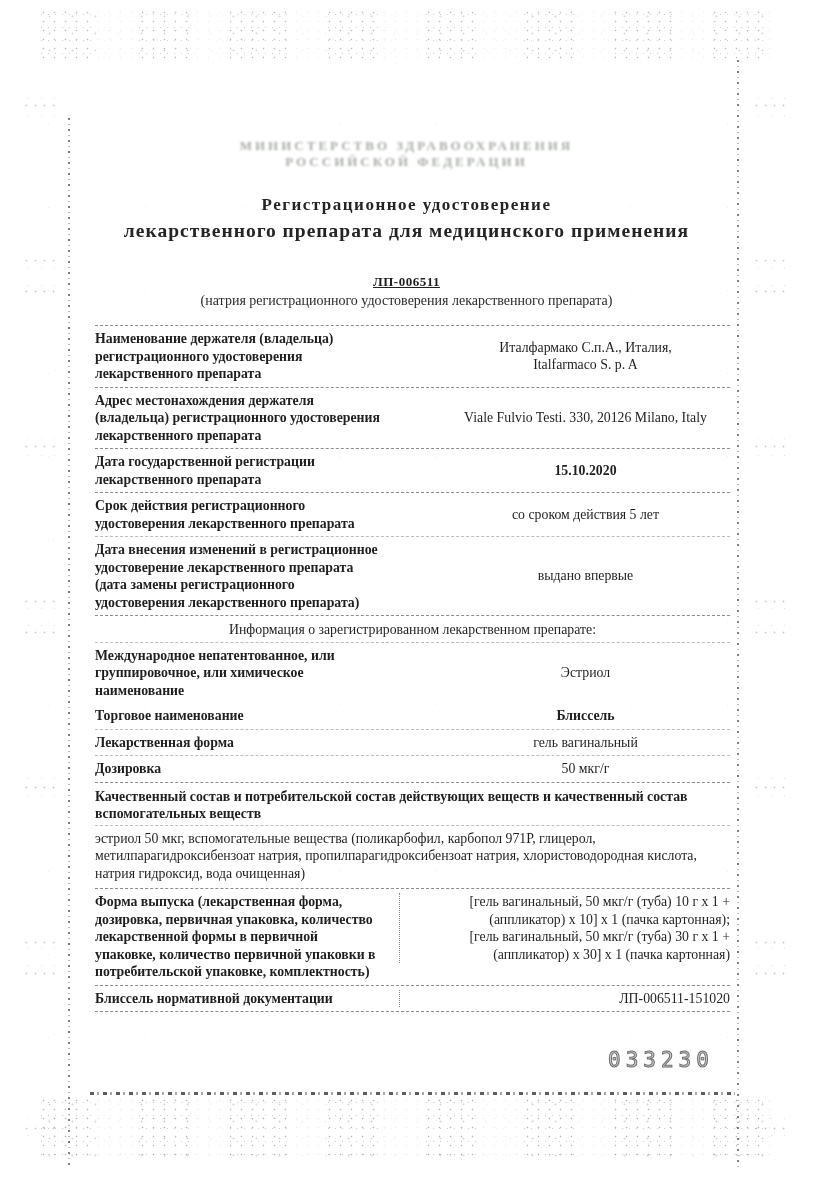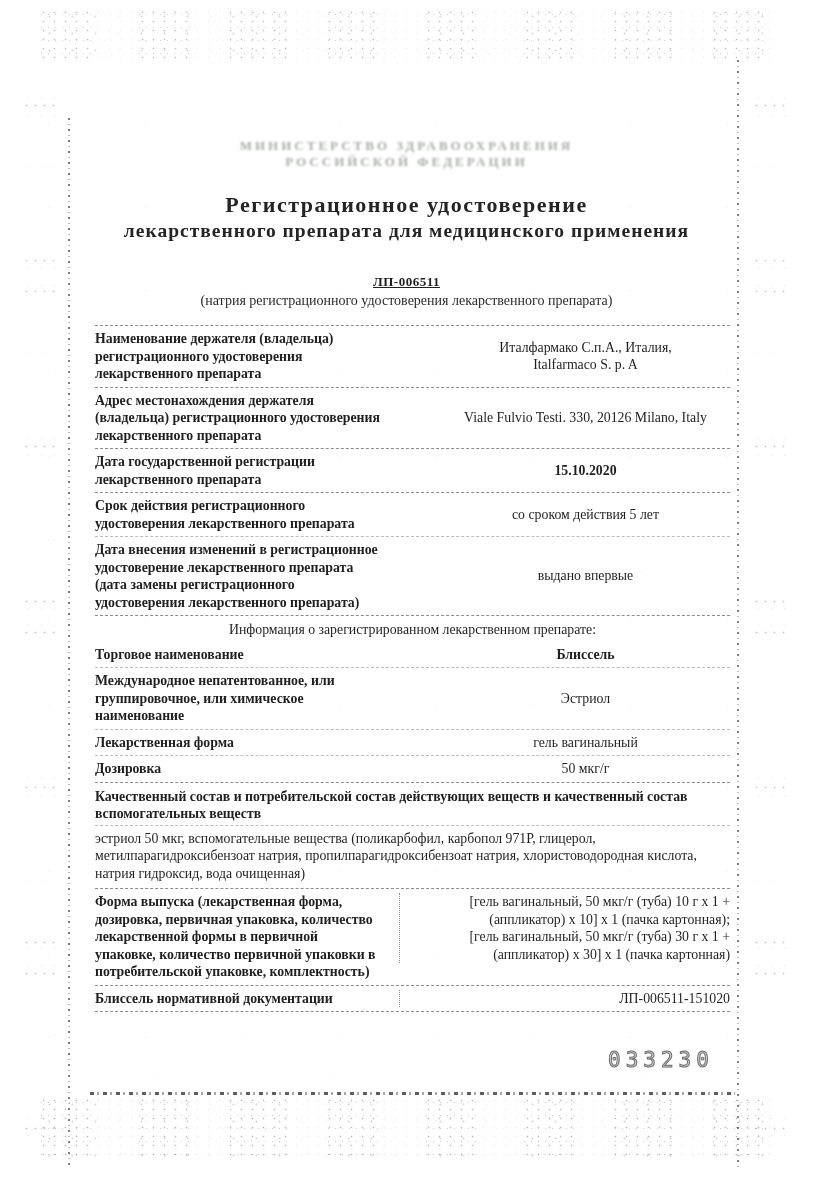--- a/index.html
+++ b/index.html
@@ -71,21 +71,21 @@
     filter: blur(1.1px) contrast(1.4);
     font-weight: bold;
   }
   .doc-title {
     margin: 22px auto 0;
     text-align: center;
     font-weight: bold;
     color: #242424;
     filter: blur(.35px);
   }
-  .doc-title .t1 { font-size: 22px; line-height: 26px; letter-spacing: 1.5px; }
+  .doc-title .t1 { font-size: 17px; line-height: 26px; letter-spacing: 1.5px; }
   .doc-title .t2 { font-size: 19.5px; line-height: 26px; letter-spacing: 1px; }
 
   .regnum {
     margin-top: 30px;
     text-align: center;
     font-weight: bold;
     font-size: 13px;
     text-decoration: underline;
     letter-spacing: .5px;
   }
@@ -200,30 +200,30 @@
     <div class="row dash-t-faint">
       <div class="label">Дата внесения изменений в регистрационное
 удостоверение лекарственного препарата
 (дата замены регистрационного
 удостоверения лекарственного препарата)</div>
       <div class="value">выдано впервые</div>
     </div>
 
     <div class="section-heading dash-t">Информация о зарегистрированном лекарственном препарате:</div>
 
-    <div class="row">
-      <div class="label">Торговое наименование</div>
-      <div class="value bold">Блиссель</div>
-    </div>
-
     <div class="row dash-t-faint">
       <div class="label">Международное непатентованное, или
 группировочное, или химическое
 наименование</div>
       <div class="value">Эстриол</div>
+    </div>
+
+    <div class="row">
+      <div class="label">Торговое наименование</div>
+      <div class="value bold">Блиссель</div>
     </div>
 
     <div class="row dash-t-faint">
       <div class="label">Лекарственная форма</div>
       <div class="value">гель вагинальный</div>
     </div>
 
     <div class="row dash-t-faint">
       <div class="label">Дозировка</div>
       <div class="value">50 мкг/г</div>

